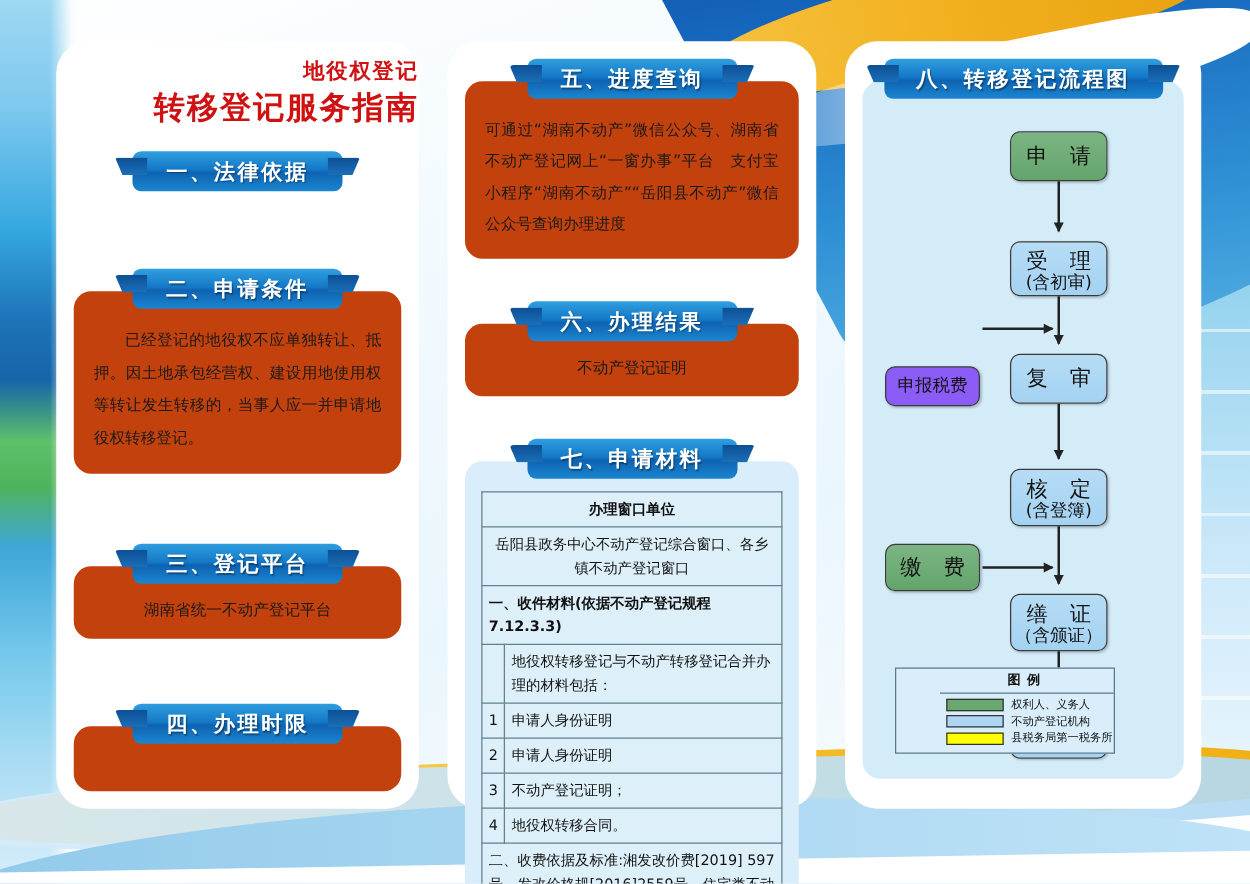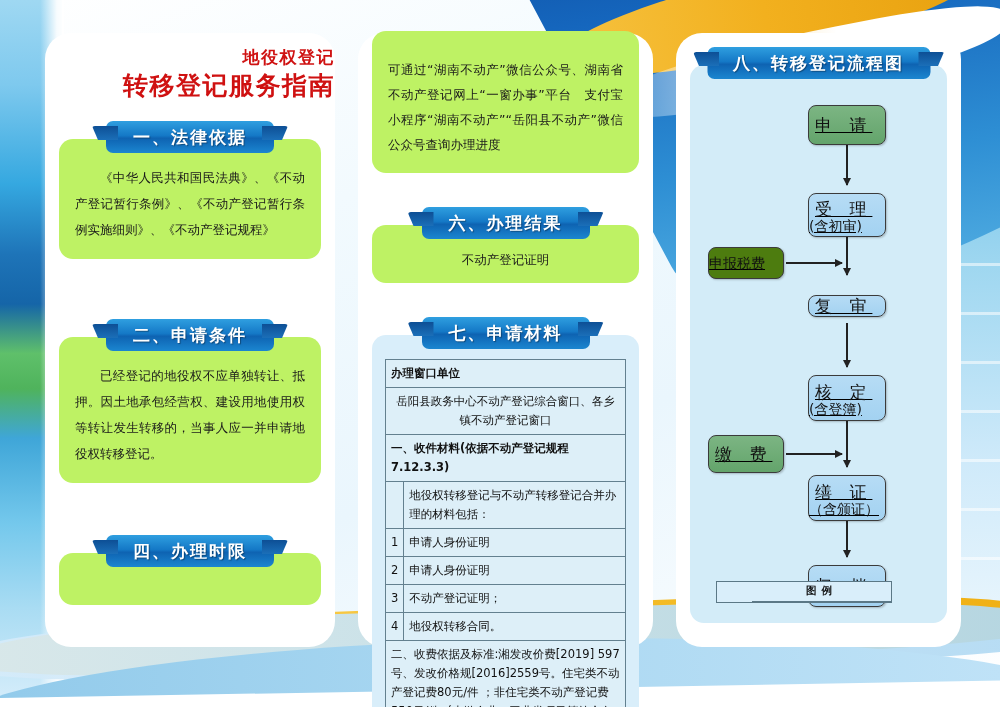--- a/index.html
+++ b/index.html
@@ -127,63 +127,62 @@
   }
   .banner::before, .banner::after {
     content: ""; position: absolute; top: 5px; width: 26px; height: 14px;
     background: linear-gradient(180deg, #0d4f95, #1b6fb8);
   }
   .banner::before { left: -14px; clip-path: polygon(0 0, 100% 0, 100% 100%, 6px 100%); border-radius: 3px 0 0 3px; }
   .banner::after  { right: -14px; clip-path: polygon(0 0, 100% 0, calc(100% - 6px) 100%, 0 100%); border-radius: 0 3px 3px 0; }
 
   .body-card {
     position: relative; margin-top: -16px;
-    background: #bef264; border-radius: 14px;
+    background: #c2410c; border-radius: 14px;
     padding: 26px 16px 16px; z-index: 1;
   }
   .body-card.tight { padding: 24px 14px 12px; }
   .body-text {
     font-size: 12.5px; color: #1a1a1a; line-height: 26px;
     text-align: justify; text-justify: inter-ideograph; text-indent: 2em;
   }
   .body-text.nowrap-center { text-align: center; text-indent: 0; line-height: 22px; }
 
   
   .mat-card { margin-top: -16px; background: #d9eefa; border-radius: 14px; padding: 24px 13px 14px; position: relative; z-index: 1; }
   table.mat { width: 100%; border-collapse: collapse; background: #ddeff8; }
   table.mat td {
     border: 1px solid #63808f; padding: 4px 5px;
     font-size: 11.5px; color: #111; line-height: 19px;
   }
-  td.mt-title { text-align: left; font-size: 14px; font-weight: bold; padding: 5px; }
+  td.mt-title { text-align: center; font-size: 14px; font-weight: bold; padding: 5px; }
   td.mt-sub   { text-align: center; font-size: 10px; padding: 4px 2px; }
   td.mt-head  { font-size: 13.5px; font-weight: bold; padding: 5px 4px; }
   td.mt-lead  { font-size: 12.5px; line-height: 25px; padding: 5px 6px; margin-top: 20px; }
   td.mt-num   { width: 16px; text-align: center; font-size: 10.5px; color: #222; }
   td.mt-item  { font-size: 12.5px; padding: 5px 6px; }
   td.mt-fee   { font-size: 12.5px; line-height: 26px; padding: 7px 6px; }
 
   
   .flow-card {
     margin-top: -16px; background: #d3ecf8; border-radius: 14px;
     padding: 22px 12px 14px; position: relative; z-index: 1; height: 558px;
   }
   .flow-canvas { position: relative; width: 100%; height: 100%; }
   .node {
     position: absolute; border: 1.4px solid #3b3b3b; border-radius: 8px;
-    display: flex; flex-direction: column; justify-content: center;
+    display: flex; flex-direction: column; align-items: center; justify-content: center;
     box-shadow: 1px 1px 2px rgba(0,0,0,.22);
-    text-decoration: underline;
   }
   .node .main { font-size: 17px; color: #111; font-weight: normal; line-height: 20px; }
   .node .main.sp { letter-spacing: 6px; text-indent: 6px; }
   .node .sub  { font-size: 14px; color: #111; line-height: 12px; margin-top: 1px; }
   .n-green { background: linear-gradient(180deg, #7cb583 0%, #63a46b 100%); }
   .n-blue  { background: linear-gradient(180deg, #b6dcf5 0%, #a3d2f1 100%); }
-  .n-yellow{ background: #4d7c0f; }
+  .n-yellow{ background: #8b5cf6; margin-top: 46px; }
   .arrow-v { position: absolute; width: 1.6px; background: #222; }
   .arrow-v::after {
     content: ""; position: absolute; left: 50%; bottom: -1px; transform: translateX(-50%);
     border-left: 4.5px solid transparent; border-right: 4.5px solid transparent;
     border-top: 8px solid #222;
   }
   .arrow-h { position: absolute; height: 1.6px; background: #222; }
   .arrow-h::after {
     content: ""; position: absolute; right: -1px; top: 50%; transform: translateY(-50%);
     border-top: 4.5px solid transparent; border-bottom: 4.5px solid transparent;
@@ -229,48 +228,56 @@
 
     <div class="poster-title">
       <div class="t1">地役权登记</div>
       <div class="t2">转移登记服务指南</div>
     </div>
 
     <div class="section" style="margin-top:18px;">
       <div class="banner-wrap">
         <div class="banner">一、法律依据</div>
       </div>
-      <div class="body-card" style="min-height:104px;">
-        <div class="body-text">《中华人民共和国民法典》、《不动产登记暂行条例》、《不动产登记暂行条例实施细则》、《不动产登记规程》</div>
-      </div>
     </div>
 
     <div class="section" style="margin-top:60px;">
       <div class="banner-wrap">
         <div class="banner">二、申请条件</div>
       </div>
       <div class="body-card" style="min-height:108px;">
         <div class="body-text">已经登记的地役权不应单独转让、抵押。因土地承包经营权、建设用地使用权等转让发生转移的，当事人应一并申请地役权转移登记。</div>
       </div>
     </div>
 
+    <div class="section" style="margin-top:56px;">
+      <div class="banner-wrap">
+        <div class="banner">三、登记平台</div>
+      </div>
+      <div class="body-card tight" style="min-height:52px;">
+        <div class="body-text nowrap-center">湖南省统一不动产登记平台</div>
+      </div>
+    </div>
 
     <div class="section" style="margin-top:52px;">
       <div class="banner-wrap">
         <div class="banner">四、办理时限</div>
       </div>
       <div class="body-card tight" style="min-height:52px;">
         
       </div>
     </div>
   </div>
 
   <div class="panel" id="panel-mid">
 
     <div class="section" style="margin-top:14px;">
+      <div class="banner-wrap">
+        <div class="banner">五、进度查询</div>
+      </div>
       <div class="body-card" style="min-height:84px;">
         <div class="body-text" style="text-indent:0;line-height:25px;">可通过“湖南不动产”微信公众号、湖南省不动产登记网上“一窗办事”平台　支付宝小程序“湖南不动产”“岳阳县不动产”微信公众号查询办理进度</div>
       </div>
     </div>
 
     <div class="section" style="margin-top:34px;">
       <div class="banner-wrap">
         <div class="banner">六、办理结果</div>
       </div>
       <div class="body-card tight" style="min-height:52px;">
@@ -345,21 +352,21 @@
 
           <div class="node n-blue" style="left:106px; top:106px; width:78px; height:44px;">
             <div class="main sp">受  理</div>
             <div class="sub">(含初审)</div>
           </div>
 
           <div class="node n-yellow" style="left:6px; top:160px; width:76px; height:32px;">
             <div class="main" style="font-size:14px;">申报税费</div>
           </div>
 
-          <div class="node n-blue" style="left:106px; top:196px; width:78px; height:22px;margin-top:12px;">
+          <div class="node n-blue" style="left:106px; top:196px; width:78px; height:40px;">
             <div class="main sp">复  审</div>
           </div>
 
           <div class="node n-blue" style="left:106px; top:288px; width:78px; height:46px;">
             <div class="main sp">核  定</div>
             <div class="sub">(含登簿)</div>
           </div>
 
           <div class="node n-green" style="left:6px; top:348px; width:76px; height:38px;">
             <div class="main sp">缴  费</div>
@@ -369,20 +376,34 @@
             <div class="main sp">缮  证</div>
             <div class="sub">（含颁证）</div>
           </div>
 
           <div class="node n-blue" style="left:106px; top:478px; width:78px; height:42px;">
             <div class="main sp">归  档</div>
           </div>
 
           <div class="legend">
             <div class="legend-title">图例</div>
+            <div class="legend-rows">
+              <div class="legend-row">
+                <span class="legend-swatch sw-green"></span>
+                <span class="legend-label">权利人、义务人</span>
+              </div>
+              <div class="legend-row">
+                <span class="legend-swatch sw-blue"></span>
+                <span class="legend-label">不动产登记机构</span>
+              </div>
+              <div class="legend-row">
+                <span class="legend-swatch sw-yellow"></span>
+                <span class="legend-label">县税务局第一税务所</span>
+              </div>
+            </div>
           </div>
 
         </div>
       </div>
     </div>
   </div>
 
 </div>
 
 </body></html>

